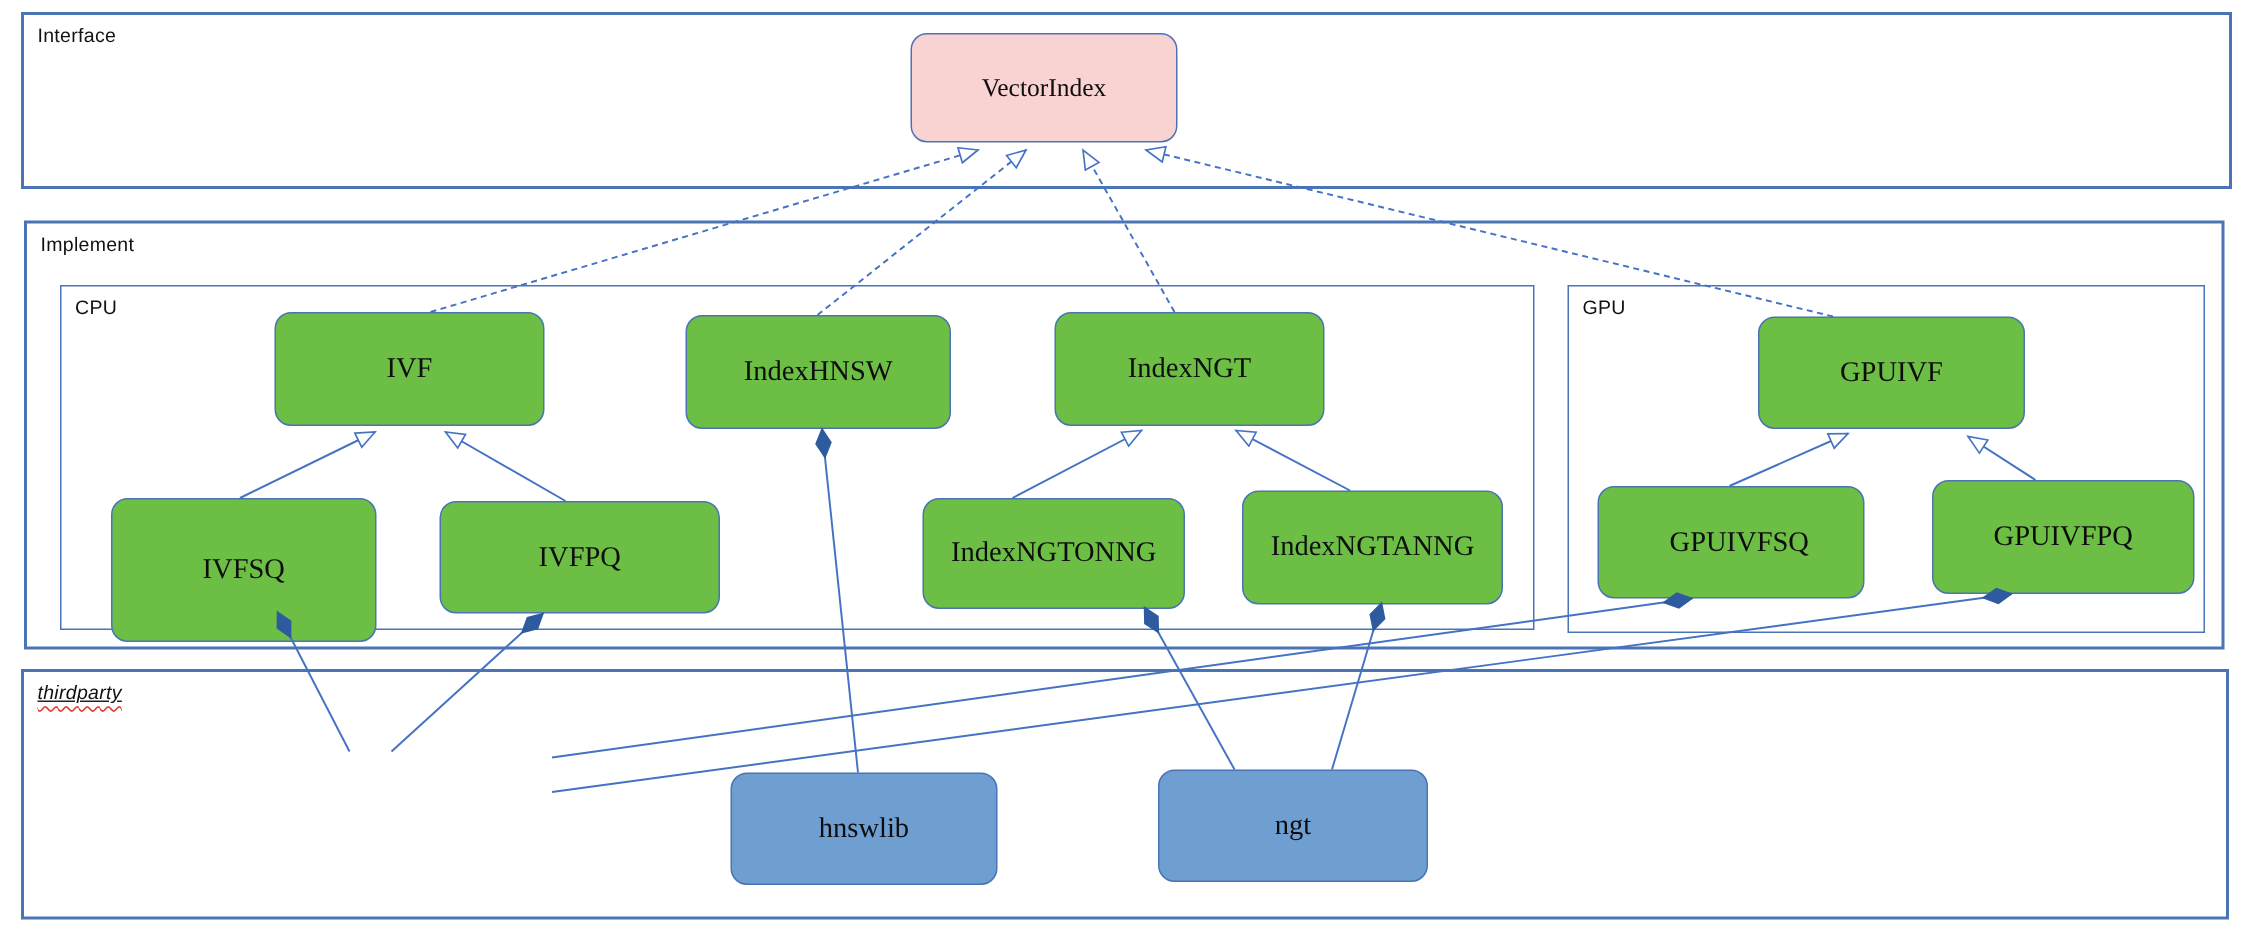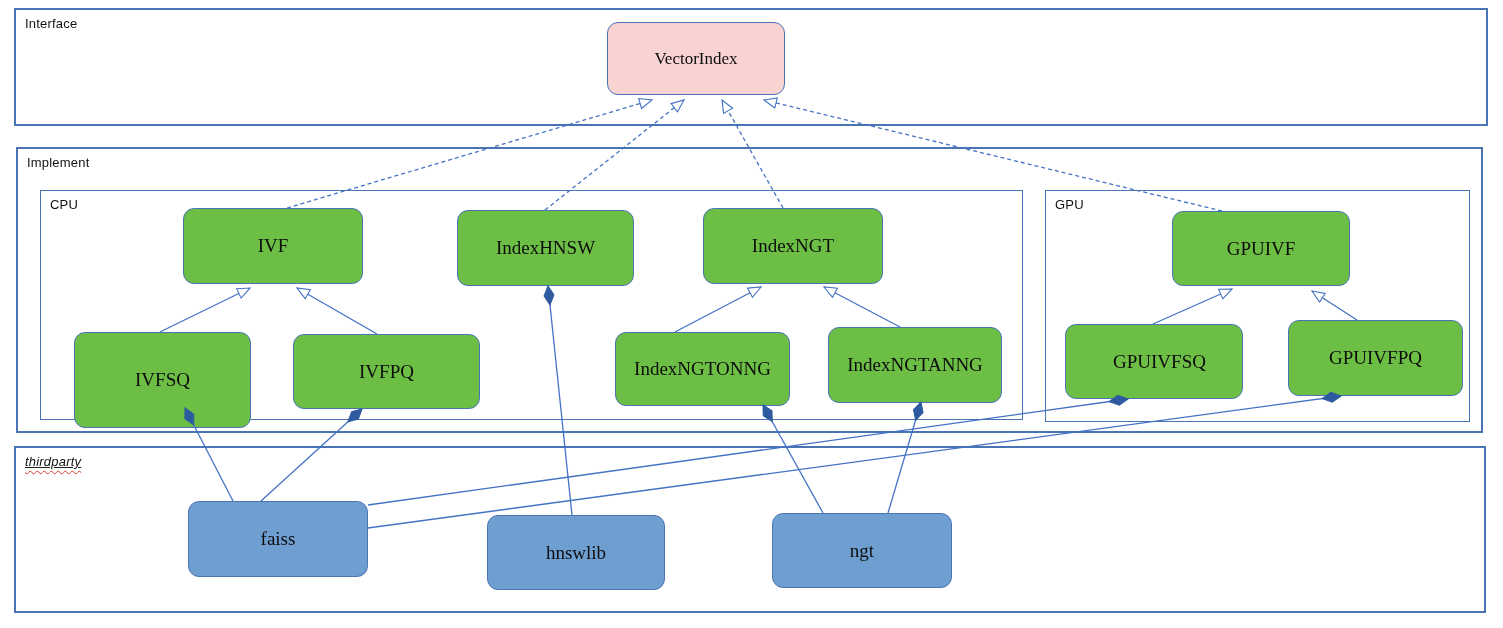--- a/index.html
+++ b/index.html
@@ -113,23 +113,20 @@
   <div class="node impl" style="left:1172px; top:211px; width:178px; height:75px;">
     <span>GPUIVF</span>
   </div>
   <div class="node impl" style="left:1065px; top:324px; width:178px; height:75px;padding-left:11px;">
     <span>GPUIVFSQ</span>
   </div>
   <div class="node impl" style="left:1268px; top:320px; width:175px; height:76px;margin-left:20px;">
     <span>GPUIVFPQ</span>
   </div>
 
-  <div class="node lib" style="left:188px; top:501px; width:180px; height:76px;">
-    <span>faiss</span>
-  </div>
   <div class="node lib" style="left:487px; top:515px; width:178px; height:75px;">
     <span>hnswlib</span>
   </div>
   <div class="node lib" style="left:772px; top:513px; width:180px; height:75px;">
     <span>ngt</span>
   </div>
 
   <svg class="wires" width="1503" height="628" viewBox="0 0 1503 628">
     <defs>
       <marker id="mTri" markerUnits="userSpaceOnUse" markerWidth="15" markerHeight="13" refX="13.2" refY="6" orient="auto">

